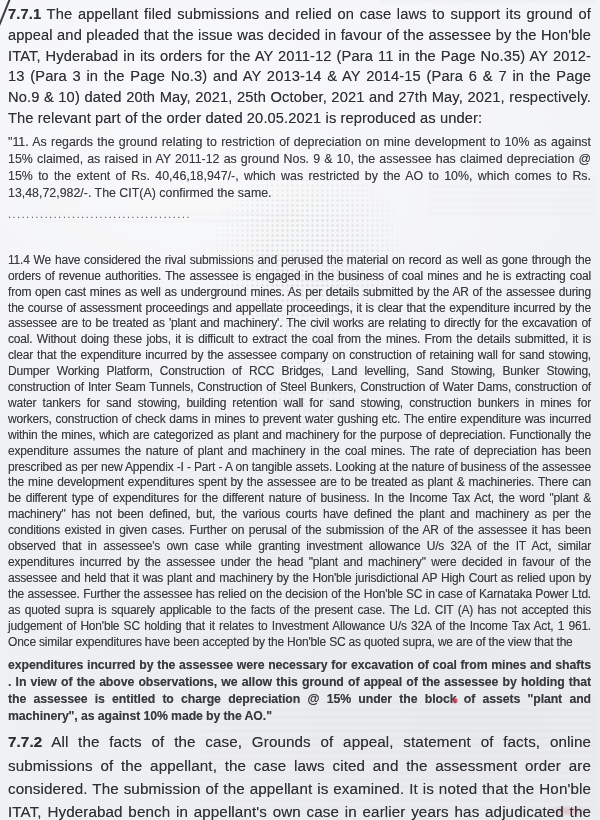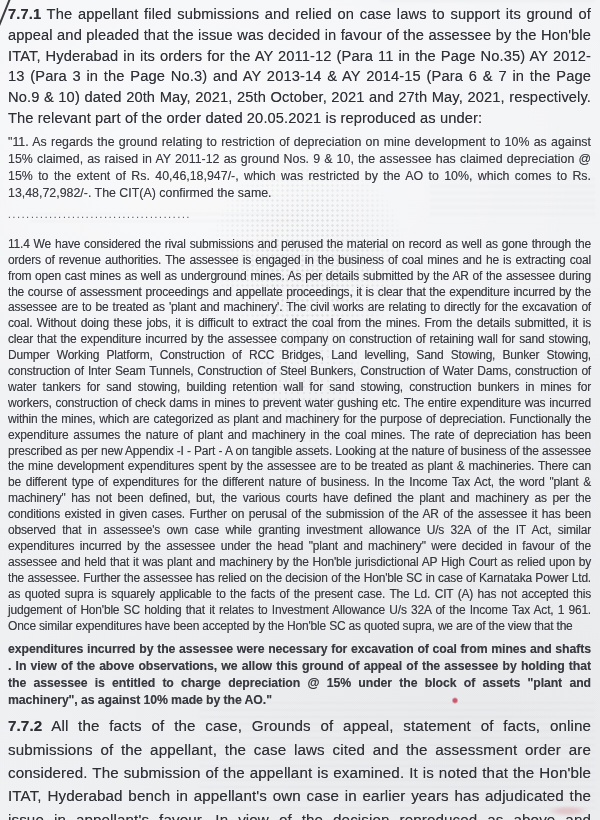--- a/index.html
+++ b/index.html
@@ -43,21 +43,21 @@
   }
   .dots {
     margin-top: 8px;
     font-size: 10px;
     line-height: 9px;
     letter-spacing: 1.8px;
     color: #45464c;
     text-align: left;
   }
   .body-quote {
-    margin-top: 18px;
+    margin-top: 34px;
     font-size: 12px;
     line-height: 15.9px;
     letter-spacing: -0.2px;
     text-align: justify;
     color: #393a41;
     text-shadow: 0 0 0.4px rgba(57,58,65,0.5);
   }
   .cont-quote {
     margin-top: 7px;
     font-size: 12.3px;

